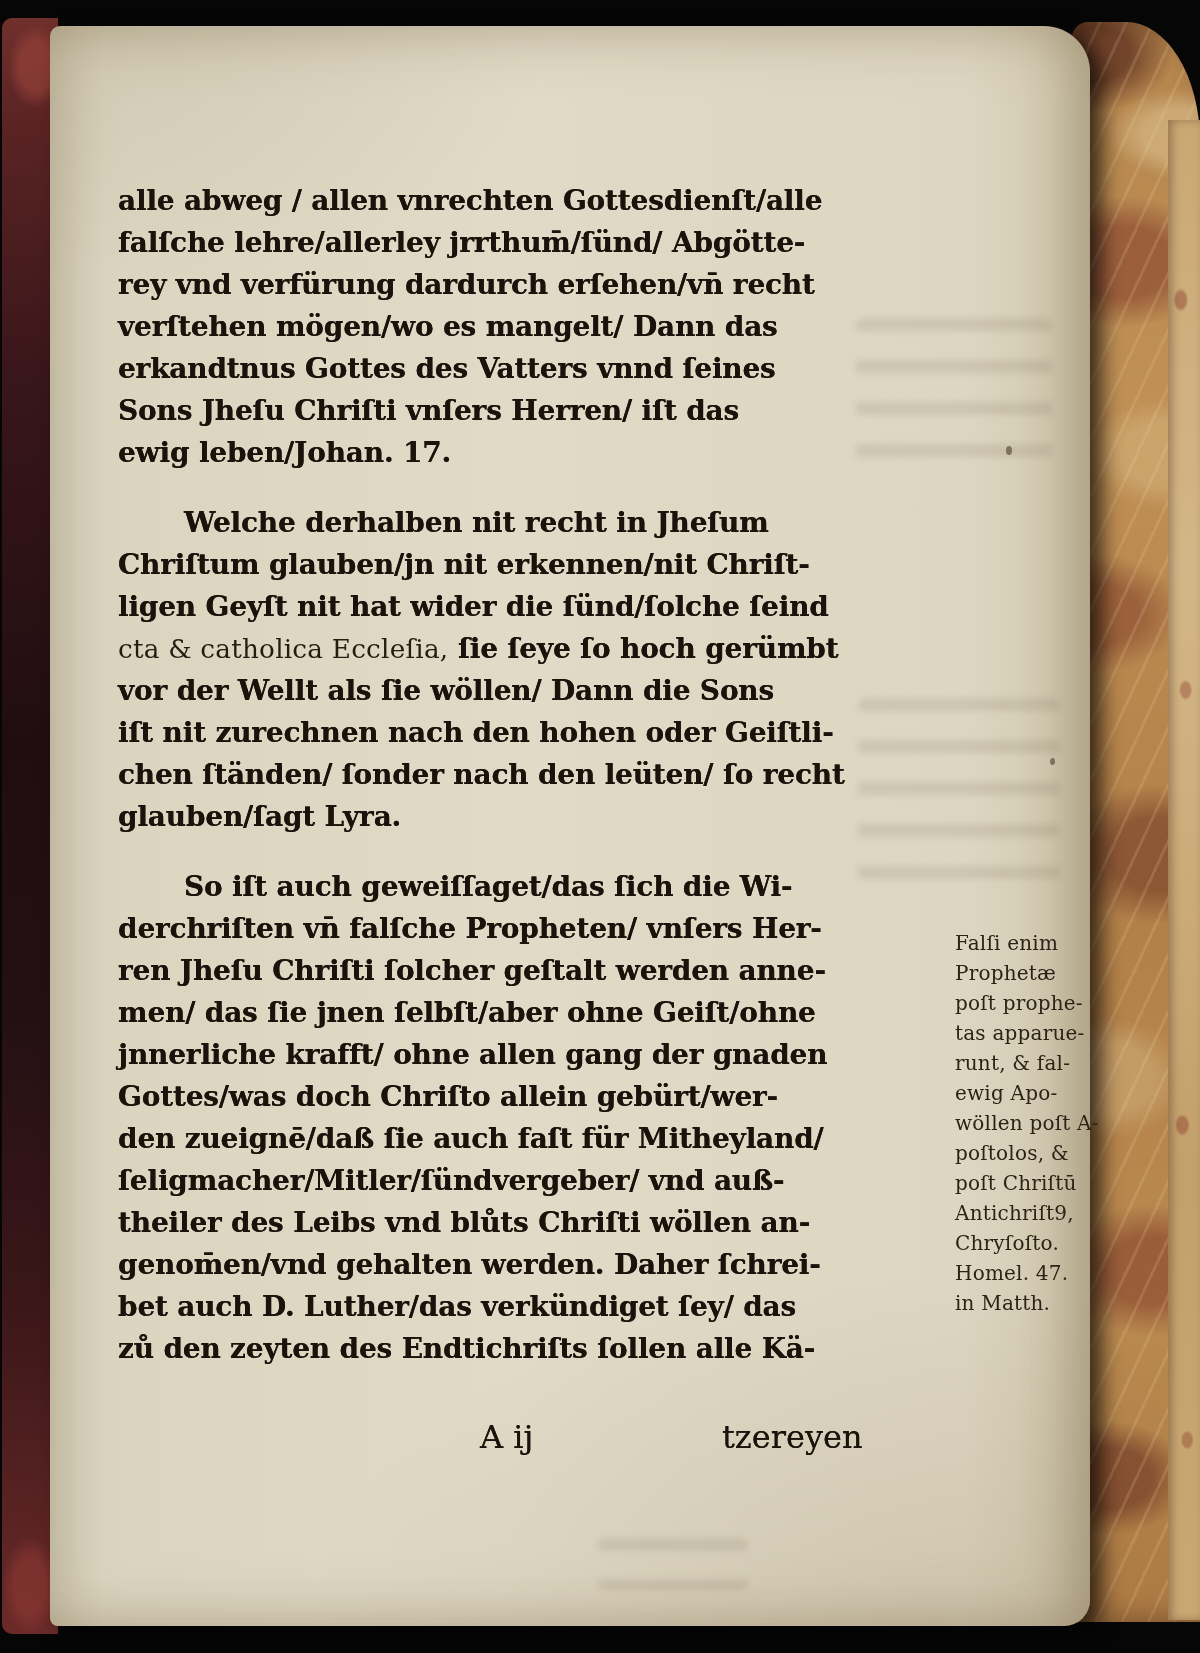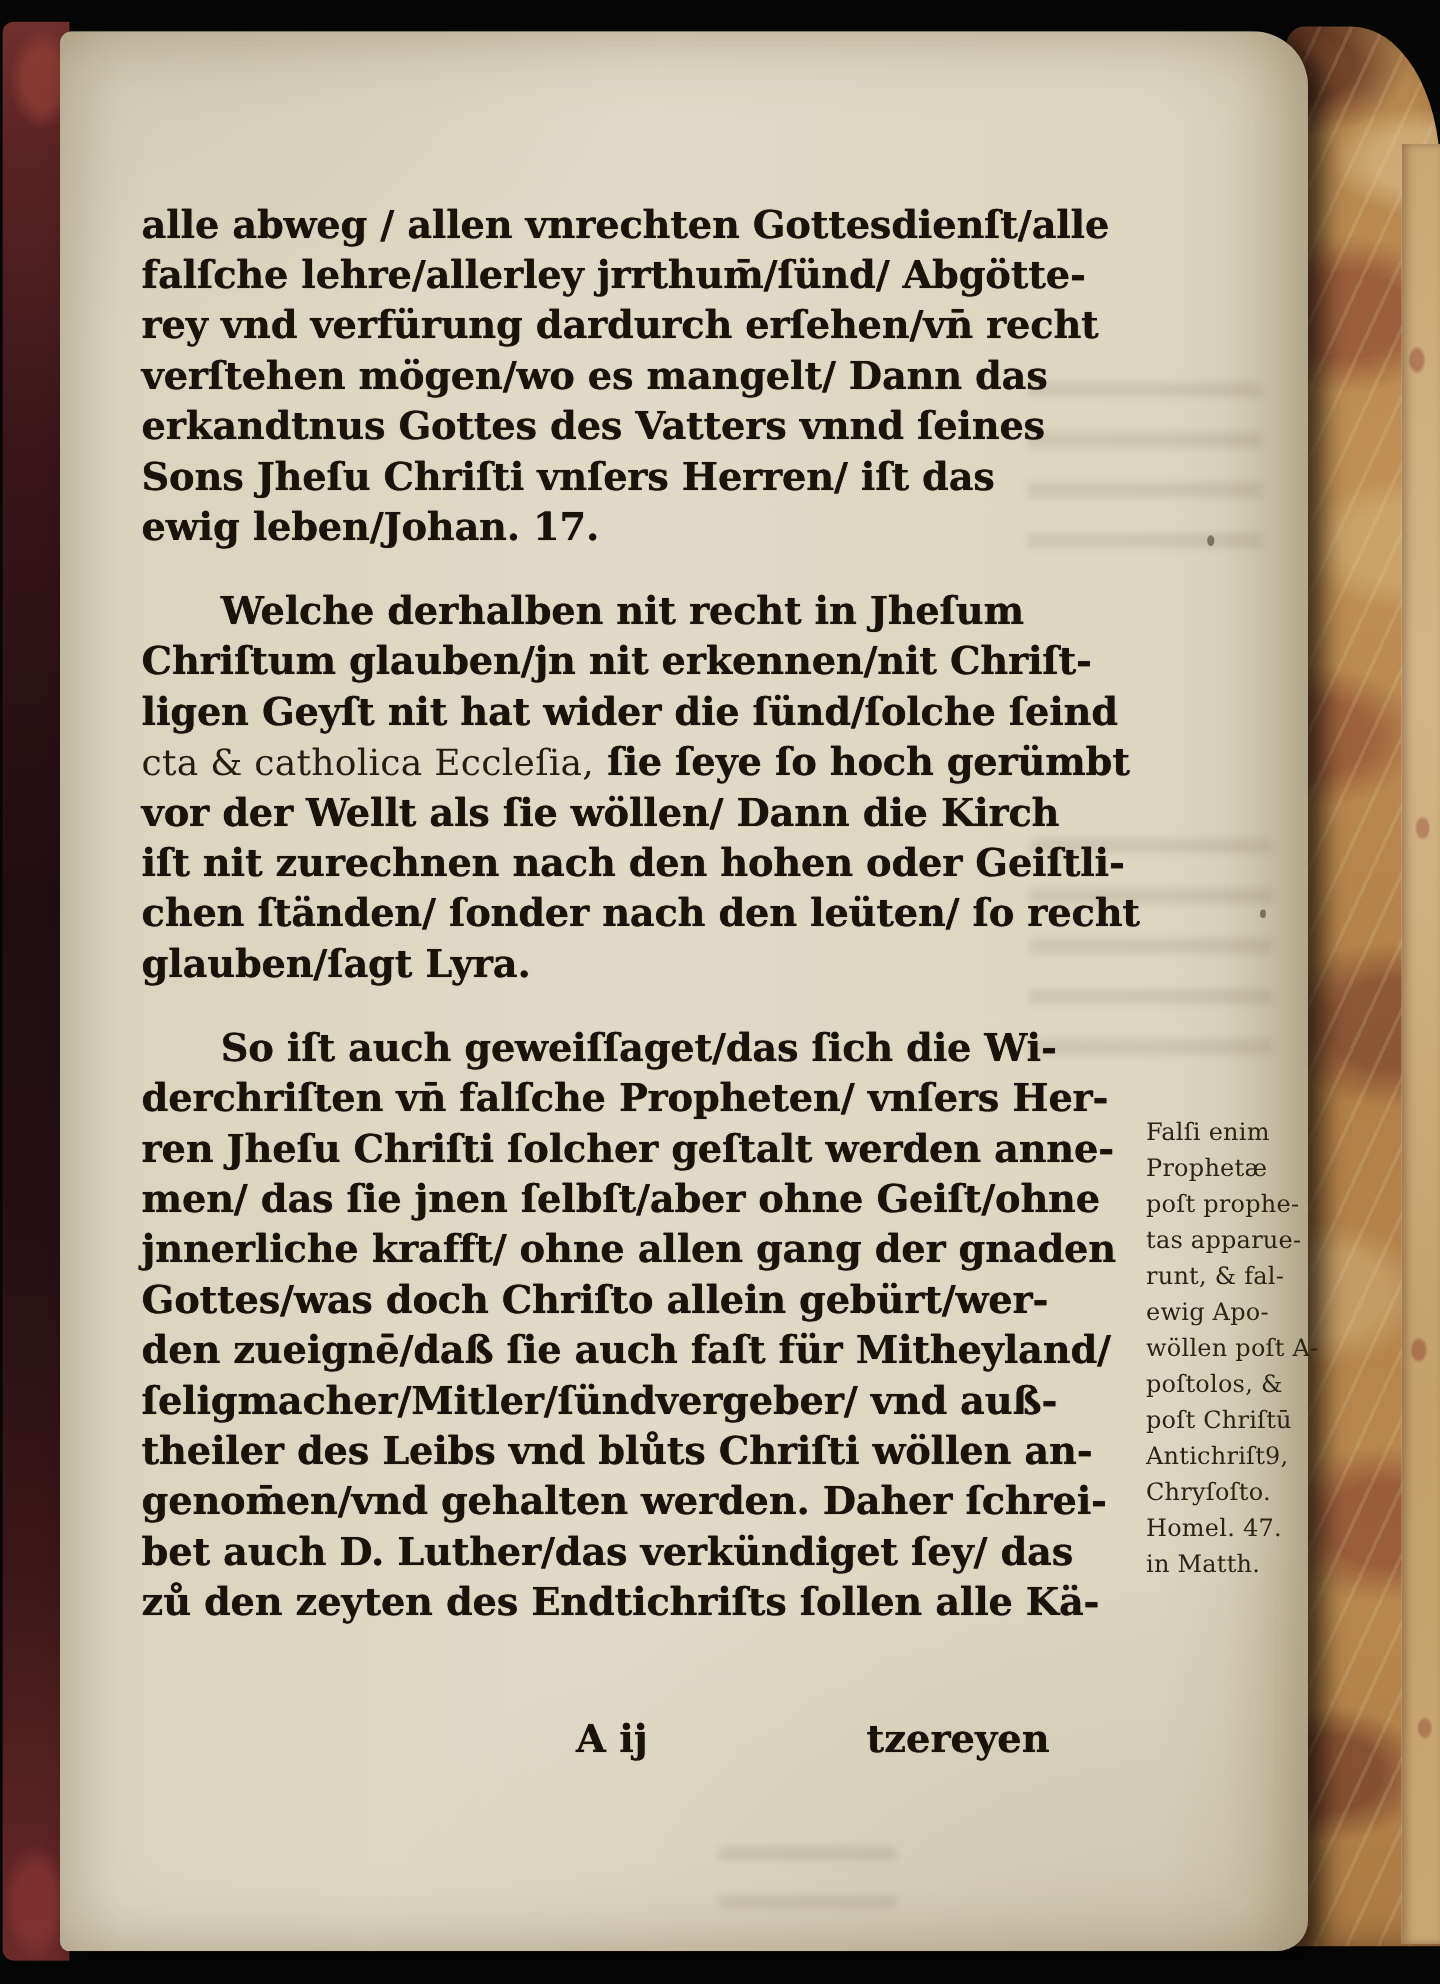--- a/index.html
+++ b/index.html
@@ -77,22 +77,22 @@
   }
   .ghost-1{left:806px;top:292px;width:196px;height:165px;}
   .ghost-2{left:808px;top:672px;width:202px;height:192px;}
   .ghost-3{left:548px;top:1512px;width:150px;height:52px;}
   .speck{position:absolute;background:rgba(62,50,34,.55);border-radius:50%;}
   .speck-1{left:956px;top:420px;width:6px;height:9px;}
   .speck-2{left:1000px;top:732px;width:5px;height:7px;}
 
   
   .textblock{
-    position:absolute;left:68px;top:140px;
-    font-size:32px;line-height:42px;
+    position:absolute;left:68px;top:154px;
+    font-size:28px;line-height:42px;
     font-weight:bold;
     color:#19130b;
     letter-spacing:-0.2px;
     white-space:nowrap;
     text-shadow:0 0 0.6px rgba(25,19,11,.9);
   }
   .ln{height:42px;}
   .ln.indent{padding-left:66px;margin-top:28px;}
   .rom{
     font-weight:normal;
@@ -108,23 +108,22 @@
     font-size:20px;line-height:30px;
     color:#2b2316;
     letter-spacing:0.2px;
     white-space:nowrap;
   }
   .mline{height:30px;}
 
   
   .sigrow{
     position:absolute;left:68px;top:1392px;width:830px;height:44px;
-    font-size:32px;font-weight:bold;color:#19130b;
+    font-size:32px;font-weight:normal;color:#19130b;
     text-shadow:0 0 0.6px rgba(25,19,11,.9);
-    margin-top:12px;
   }
   .sig-mark{position:absolute;left:362px;}
   .sig-catch{position:absolute;left:604px;text-align:right;}
 </style>
 </head>
 <body>
 
 <div class="scan">
 
   <div class="cover-left"></div>
@@ -144,21 +143,21 @@
       <div class="ln">falſche lehre/allerley jrrthum̄/ſünd/ Abgötte-</div>
       <div class="ln">rey vnd verfürung dardurch erſehen/vn̄ recht</div>
       <div class="ln">verſtehen mögen/wo es mangelt/ Dann das</div>
       <div class="ln">erkandtnus Gottes des Vatters vnnd ſeines</div>
       <div class="ln">Sons Jheſu Chriſti vnſers Herren/ iſt das</div>
       <div class="ln">ewig leben/Johan. 17.</div>
       <div class="ln indent">Welche derhalben nit recht in Jheſum</div>
       <div class="ln">Chriſtum glauben/jn nit erkennen/nit Chriſt-</div>
       <div class="ln">ligen Geyſt nit hat wider die ſünd/ſolche ſeind</div>
       <div class="ln"><span class="rom">cta &amp; catholica Eccleſia,</span><span> ſie ſeye ſo hoch gerümbt</span></div>
-      <div class="ln">vor der Wellt als ſie wöllen/ Dann die Kirch</div>
+      <div class="ln">vor der Wellt als ſie wöllen/ Dann die Sons</div>
       <div class="ln">iſt nit zurechnen nach den hohen oder Geiſtli-</div>
       <div class="ln">chen ſtänden/ ſonder nach den leüten/ ſo recht</div>
       <div class="ln">glauben/ſagt Lyra.</div>
       <div class="ln indent">So iſt auch geweiſſaget/das ſich die Wi-</div>
       <div class="ln">derchriſten vn̄ falſche Propheten/ vnſers Her-</div>
       <div class="ln">ren Jheſu Chriſti ſolcher geſtalt werden anne-</div>
       <div class="ln">men/ das ſie jnen ſelbſt/aber ohne Geiſt/ohne</div>
       <div class="ln">jnnerliche krafft/ ohne allen gang der gnaden</div>
       <div class="ln">Gottes/was doch Chriſto allein gebürt/wer-</div>
       <div class="ln">den zueignē/daß ſie auch faſt für Mitheyland/</div>

